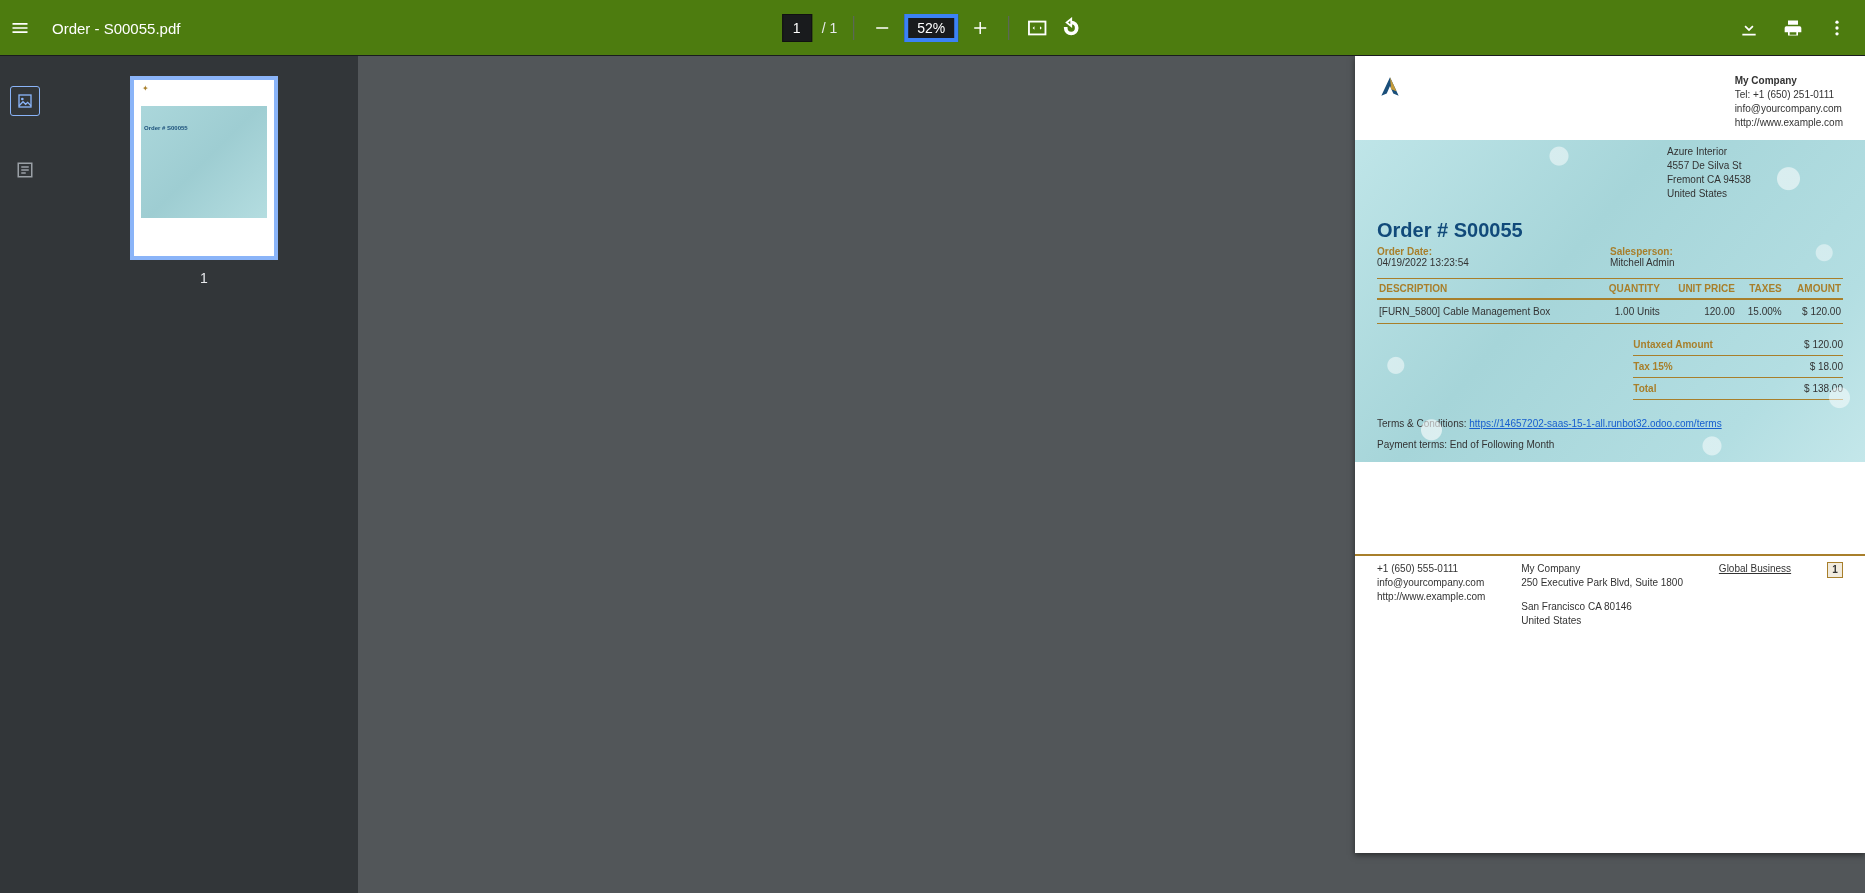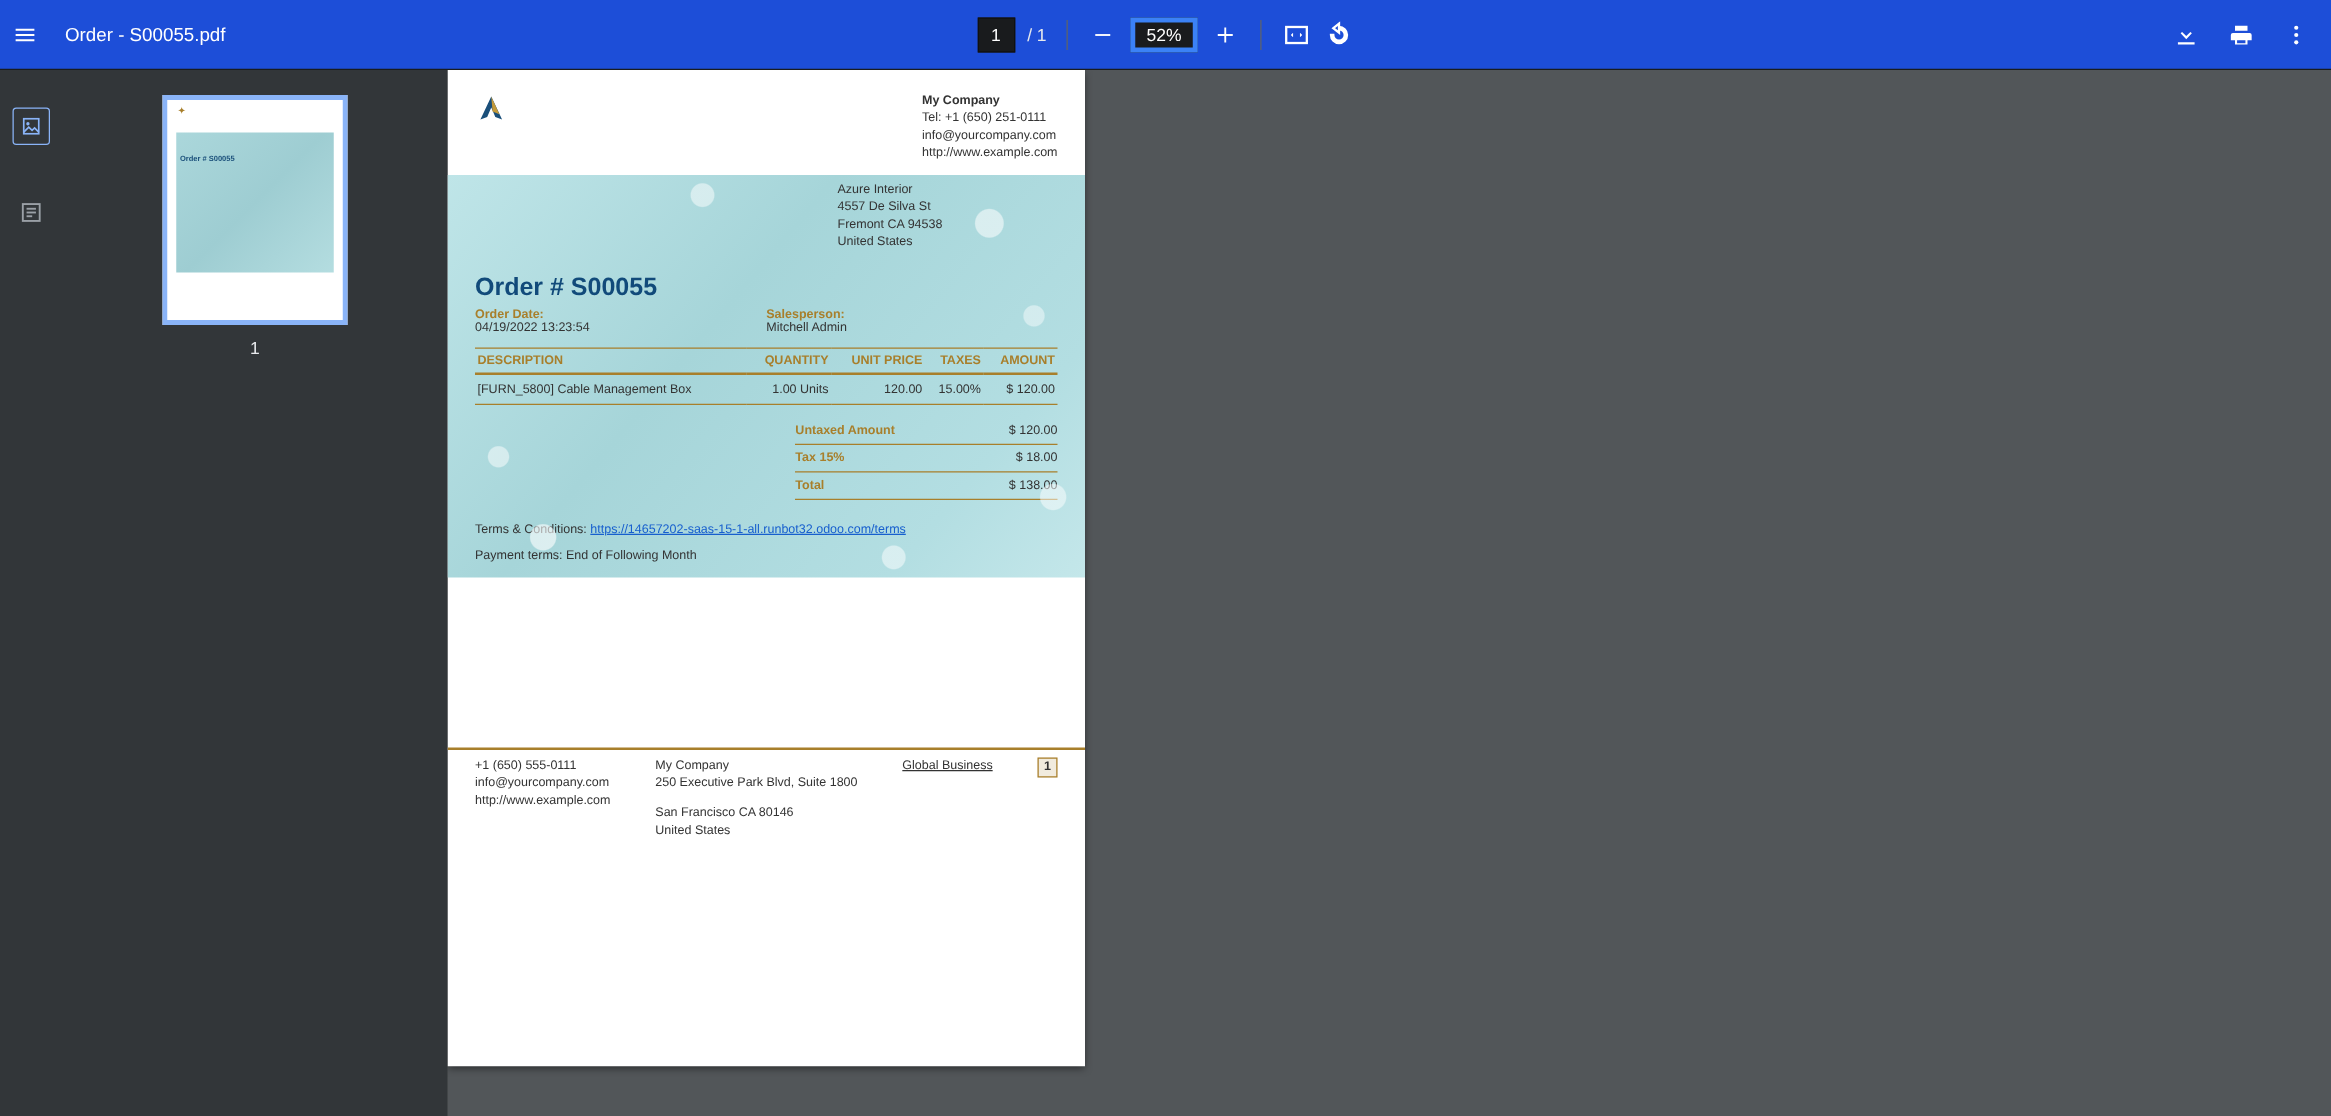--- a/index.html
+++ b/index.html
@@ -1,18 +1,18 @@
 <!DOCTYPE html>
 <html><head>
 <meta charset="utf-8">
 <style>
   * { box-sizing: border-box; }
   html, body { margin:0; padding:0; height:100%; font-family: Arial, Helvetica, sans-serif; background:#525659; color:#333; }
   
-  .toolbar { height:56px; background:#1d4ed8; display:flex; align-items:center; padding:0 8px; box-shadow:inset 0 -1px 0 #1a1c1e; position:relative; }
+  .toolbar { height:56px; background:#4d7c0f; display:flex; align-items:center; padding:0 8px; box-shadow:inset 0 -1px 0 #1a1c1e; position:relative; }
   .tb-left { display:flex; align-items:center; gap:14px; }
   .menu-icon, .tb-icon { width:24px; height:24px; display:flex; align-items:center; justify-content:center; color:#fff; cursor:pointer; }
   .tb-title { color:#fff; font-size:15px; margin-left:6px; }
   .tb-center { position:absolute; left:50%; transform:translateX(-50%); display:flex; align-items:center; gap:10px; }
   .page-input { width:30px; height:28px; background:#191b1d; color:#fff; border:1px solid #111; text-align:center; font-size:14px; }
   .page-total { color:#e8eaed; font-size:14px; }
   .vdiv { width:1px; height:24px; background:#5f6368; margin:0 6px; }
   .zoom-box { width:54px; height:28px; background:#191b1d; color:#fff; font-size:14px; display:flex; align-items:center; justify-content:center; border:4px solid #3b82f6; }
   .tb-right { margin-left:auto; display:flex; align-items:center; gap:20px; padding-right:8px; }
 
@@ -25,21 +25,21 @@
   .side-tab.active { color:#8ab4f8; border:1px solid #8ab4f8; border-radius:3px; padding:2px; box-sizing:content-box; }
   .thumbs { flex:1; padding:20px; display:flex; flex-direction:column; align-items:center; }
   .thumb-wrap { border:4px solid #8ab4f8; background:#fff; }
   .thumb { width:140px; height:176px; background:#fff; position:relative; font-size:4px; color:#333; overflow:hidden; }
   .thumb .thumb-bg { position:absolute; top:26px; left:7px; right:7px; height:112px; background:linear-gradient(135deg,#abd7db 0%, #9ecdd2 50%,#b4dde0 100%); }
   .thumb .thumb-title { position:absolute; top:45px; left:10px; color:#1a4f7a; font-weight:bold; font-size:6px; }
   .thumb .thumb-logo { position:absolute; top:4px; left:8px; font-size:8px; color:#a87f2b; }
   .thumb-idx { color:#e8eaed; margin-top:10px; font-size:14px; }
 
   
-  .viewer { flex:1; overflow:auto; display:flex; justify-content:flex-start; padding-bottom:40px; }
+  .viewer { flex:1; overflow:auto; display:flex; justify-content:flex-end; padding-bottom:40px;padding-left:12px; }
   .page { margin-top:0; width:510px; background:#fff; box-shadow:0 2px 6px rgba(0,0,0,.5); font-size:10px; position:relative; }
   .page-inner { padding:18px 22px 20px 22px; }
   .hdr { display:flex; justify-content:space-between; }
   .logo { font-size:24px; color:#a87f2b; font-style:italic; font-weight:bold; }
   .company-block { font-size:10px; line-height:1.4; }
   .company-block .cname { font-weight:bold; }
   .bg-area { margin:10px -22px 0 -22px; padding:0 22px 12px 22px; background:linear-gradient(130deg,#bfe5e8 0%, #a6d5d9 40%, #b3dee2 80%, #c4e7ea 100%); position:relative; }
   .bg-area::before { content:""; position:absolute; inset:0;
     background:
       radial-gradient(circle at 15% 90%, rgba(255,255,255,.6) 0 10px, transparent 11px),
@@ -62,21 +62,21 @@
   .tbl th:first-child { text-align:left; }
   .tbl td { padding:6px 2px; text-align:right; border-bottom:1px solid #a87f2b; }
   .tbl td:first-child { text-align:left; }
   .totals { margin-top:10px; margin-left:55%; font-size:10px;}
   .totals .trow { display:flex; justify-content:space-between; padding:5px 0; border-bottom:1px solid #a87f2b; color:#a87f2b; font-weight:bold;}
   .totals .trow .tval{ color:#333; font-weight:normal;}
   .terms { margin-top:18px; font-size:10px; }
   .terms a{ color:#175fce; text-decoration:underline; }
   .payterms { margin-top:10px; font-size:10px; }
 
-  .footer { margin-top:116px; padding:6px 22px 14px 22px; border-top:2px solid #a87f2b; font-size:10px; display:flex; justify-content:space-between; }
+  .footer { margin-top:72px; padding:6px 22px 14px 22px; border-top:2px solid #a87f2b; font-size:10px; display:flex; justify-content:space-between; }
   .footer .fcol { line-height:1.4; }
   .footer .pnum-box { border:1px solid #a87f2b; width:16px; height:16px; background:#b8995a33; display:flex; align-items:center; justify-content:center; font-size:10px; font-weight:bold;}
 
   svg { display:block; }
 </style>
 </head>
 <body>
 
 <div class="toolbar">
   <div class="tb-left">

